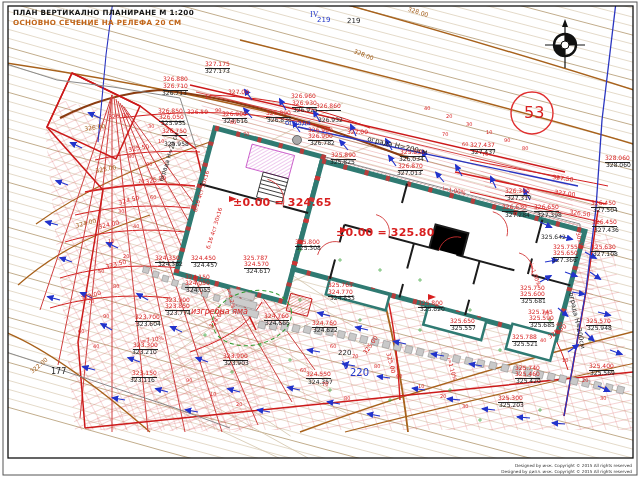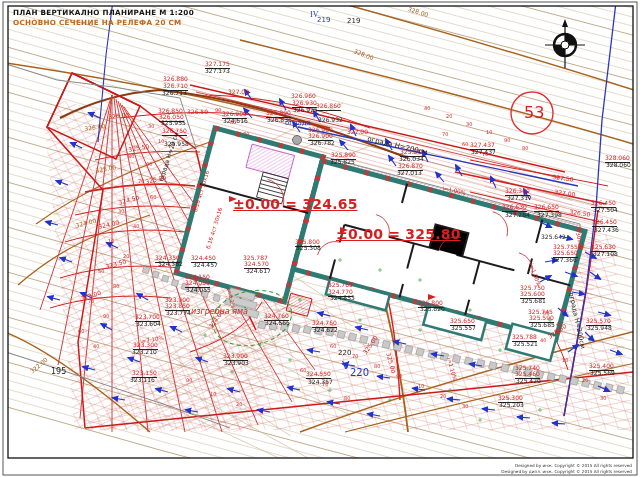--- a/index.html
+++ b/index.html
@@ -4,22 +4,22 @@
 <style>
   html,body{margin:0;padding:0;background:#fff;}
   #page{position:relative;width:640px;height:477px;background:#ffffff;overflow:hidden;
         font-family:"DejaVu Sans","Liberation Sans",sans-serif;}
   #map-svg{position:absolute;left:0;top:0;}
   #header{position:absolute;left:13px;top:8px;z-index:30;line-height:9.6px;}
   #header div{font-size:7.2px;font-weight:bold;letter-spacing:.3px;white-space:nowrap;}
   #labels{position:absolute;left:0;top:0;width:640px;height:477px;z-index:20;pointer-events:none;}
   .lbl{position:absolute;left:0;top:0;transform-origin:0 0;white-space:nowrap;line-height:1;
        font-family:"DejaVu Sans","Liberation Sans",sans-serif;}
-  .lvl{position:absolute;z-index:22;font-size:14px;font-weight:bold;color:#d81f1f;white-space:nowrap;
-       letter-spacing:.2px;text-decoration:underline;}
+  .lvl{position:absolute;z-index:22;font-size:11px;font-weight:bold;color:#d81f1f;white-space:nowrap;
+       letter-spacing:.2px;}
   .credit{position:absolute;right:8px;z-index:25;font-size:4.2px;color:#333;white-space:nowrap;}
 </style>
 </head>
 <body>
 
 <div id="page">
 
   <svg id="map-svg" width="640" height="477" viewBox="0 0 640 477">
     <defs>
       <clipPath id="mapClip">
@@ -527,21 +527,21 @@
       <span class="lbl" style="font-size: 5.5px; color: rgb(216, 31, 31); transform: translate(231px, 288px) rotate(78deg);">i=4.2%</span>
       <span class="lbl" style="font-size: 6px; color: rgb(216, 31, 31); transform: translate(264px, 313px) rotate(0deg); border-bottom: 0.8px solid rgb(34, 34, 34); padding-bottom: 0.5px;">324.760</span>
       <span class="lbl" style="font-size: 6px; color: rgb(28, 28, 28); transform: translate(265px, 320px) rotate(0deg);">324.666</span>
       <span class="lbl" style="font-size: 6px; color: rgb(216, 31, 31); transform: translate(312px, 320px) rotate(0deg); border-bottom: 0.8px solid rgb(34, 34, 34); padding-bottom: 0.5px;">324.760</span>
       <span class="lbl" style="font-size: 6px; color: rgb(28, 28, 28); transform: translate(313px, 327px) rotate(0deg);">324.622</span>
       <span class="lbl" style="font-size: 6px; color: rgb(216, 31, 31); transform: translate(306px, 371px) rotate(0deg); border-bottom: 0.8px solid rgb(34, 34, 34); padding-bottom: 0.5px;">324.550</span>
       <span class="lbl" style="font-size: 6px; color: rgb(28, 28, 28); transform: translate(308px, 379px) rotate(0deg);">324.357</span>
       <span class="lbl" style="font-size: 7px; color: rgb(28, 28, 28); transform: translate(338px, 350px) rotate(0deg);">220</span>
       <span class="lbl" style="font-size: 11px; color: rgb(31, 53, 200); transform: translate(342px, 360px) rotate(0deg);">V</span>
       <span class="lbl" style="font-size: 10px; color: rgb(31, 53, 200); transform: translate(350px, 368px) rotate(0deg);">220</span>
-      <span class="lbl" style="font-size: 8px; color: rgb(28, 28, 28); transform: translate(51px, 368px) rotate(0deg);">195</span>
+      <span class="lbl" style="font-size: 8px; color: rgb(28, 28, 28); transform: translate(51px, 368px) rotate(0deg);">177</span>
       <span class="lbl" style="font-size: 6px; color: rgb(165, 96, 29); transform: translate(95px, 168px) rotate(-10deg);">325.00</span>
       <span class="lbl" style="font-size: 6px; color: rgb(165, 96, 29); transform: translate(75px, 223px) rotate(-15deg);">324.00</span>
       <span class="lbl" style="font-size: 6px; color: rgb(165, 96, 29); transform: translate(29px, 370px) rotate(-40deg);">322.00</span>
       <span class="lbl" style="font-size: 6px; color: rgb(165, 96, 29); transform: translate(409px, 6px) rotate(18deg);">328.00</span>
       <span class="lbl" style="font-size: 6px; color: rgb(165, 96, 29); transform: translate(355px, 48px) rotate(22deg);">328.00</span>
       <span class="lbl" style="font-size: 6px; color: rgb(216, 31, 31); transform: translate(128px, 147px) rotate(-10deg);">325.50</span>
       <span class="lbl" style="font-size: 6px; color: rgb(216, 31, 31); transform: translate(145px, 179px) rotate(-12deg);">325.00</span>
       <span class="lbl" style="font-size: 6px; color: rgb(216, 31, 31); transform: translate(118px, 200px) rotate(-15deg);">324.50</span>
       <span class="lbl" style="font-size: 6px; color: rgb(216, 31, 31); transform: translate(98px, 224px) rotate(-12deg);">324.00</span>
       <span class="lbl" style="font-size: 6px; color: rgb(216, 31, 31); transform: translate(105px, 264px) rotate(-15deg);">323.50</span>

